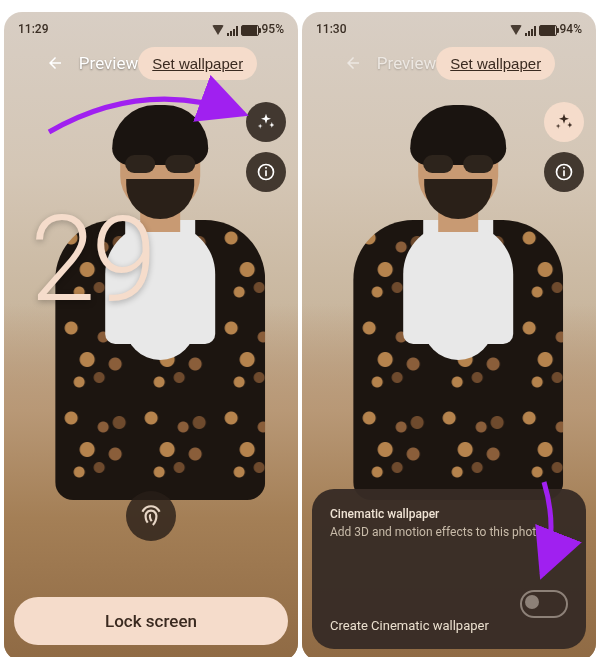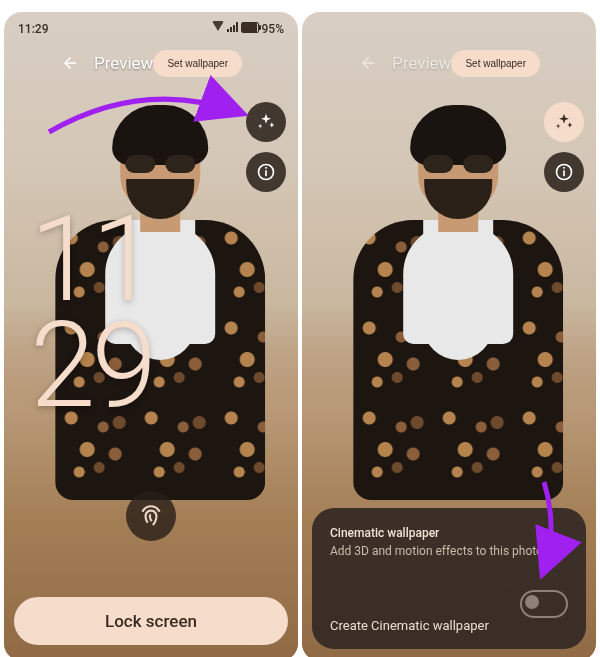--- a/index.html
+++ b/index.html
@@ -87,42 +87,42 @@
     width:70px; height:140px; background:#e8e8e8; border-radius:0 0 40px 40px;
   }
 
   
   .statusbar {
     position: absolute; top:0; left:0; right:0; height: 26px;
     display:flex; justify-content:space-between; align-items:center;
     padding: 4px 14px 0; color:#3a2e24; font-size:12px; font-weight:500;
     z-index:5;
   }
-  .status-right { display:flex; align-items:flex-start; gap:3px; }
+  .status-right { display:flex; align-items:flex-end; gap:3px; }
   .sig { display:inline-flex; align-items:flex-end; gap:1px; height:10px;}
   .sig i{ width:2px; background:#3a2e24; display:block;}
   .sig i:nth-child(1){height:3px}.sig i:nth-child(2){height:5px}.sig i:nth-child(3){height:7px}.sig i:nth-child(4){height:10px}
   .wifi { width:0;height:0; border-left:6px solid transparent; border-right:6px solid transparent; border-bottom:10px solid #3a2e24; border-radius:2px; transform:rotate(180deg) translateY(1px); opacity:0.9}
   .batt { width:16px; height:9px; border:1px solid #3a2e24; border-radius:2px; position:relative; display:inline-block;}
   .batt::after{content:''; position:absolute; right:-3px; top:2px; width:2px; height:5px; background:#3a2e24; border-radius:0 1px 1px 0;}
   .batt i{display:block; height:100%; width:95%; background:#3a2e24;}
 
   
   .topbar {
     position:absolute; top:28px; left:0; right:0; height:46px;
     display:flex; align-items:center; justify-content:center;
     padding: 0 12px; z-index:5;
   }
   .topbar-left { display:flex; align-items:center; gap:14px; color:#fff; font-size:17px; font-weight:400; text-shadow:0 1px 2px rgba(0,0,0,0.4);}
   .back { width:20px; height:20px; display:flex; align-items:center; justify-content:center; cursor:pointer;}
   .back svg{width:18px;height:18px;}
   .phone2 .topbar-left { color:#fff; opacity:0.55; }
   .pill {
-    background:#f5dccb; color:#3a2a20; font-size:10px; font-weight:500;
-    padding: 8px 14px; border-radius: 20px; border:none; cursor:pointer;
+    background:#f5dccb; color:#3a2a20; font-size:15px; font-weight:500;
+    padding: 8px 14px; border-radius: 20px; border:none; cursor:pointer;text-decoration:underline;
   }
 
   
   .circle-stack { position:absolute; right:12px; top:90px; display:flex; flex-direction:column; gap:10px; z-index:5;}
   .circle {
     width:40px; height:40px; border-radius:50%;
     display:flex; align-items:center; justify-content:center;
     cursor:pointer;
   }
   .circle.dark { background: rgba(40,30,24,0.85); color:#fff; }
@@ -158,21 +158,21 @@
   .tab.active { background:#f5dccb; color:#3a2a20; }
   .tab.inactive { background: rgba(50,38,30,0.9); color:#e7d6c6; }
 
   
   .sheet {
     position:absolute; left:10px; right:10px; bottom:12px;
     background: rgba(55,44,37,0.96);
     border-radius:22px; padding:18px 18px 16px; z-index:6; color:#eadfce;
   }
   .sheet h3{ margin:0 0 4px; font-size:12px; font-weight:500; color:#efe3d4;}
-  .sheet p{ margin:0 0 16px; font-size:12px; color:#c8bba9;}
+  .sheet p{ margin:0 0 35px; font-size:12px; color:#c8bba9;}
   .sheet-row { display:flex; align-items:center; justify-content:space-between; }
   .sheet-row span{font-size:13px;margin-top:44px;}
   .toggle {
     width:44px; height:24px; border-radius:14px;
     border:2px solid #8d8178; position:relative; cursor:pointer;
     background:transparent;
   }
   .toggle::after{
     content:''; position:absolute; left:3px; top:3px;
     width:14px; height:14px; border-radius:50%; background:#8d8178;
@@ -241,21 +241,20 @@
       <div class="circle dark">
         <svg viewBox="0 0 24 24">
           <circle cx="12" cy="12" r="9" fill="none" stroke="#fff" stroke-width="2"></circle>
           <rect x="11" y="10" width="2" height="7" fill="#fff"></rect>
             <rect x="11" y="6" width="2" height="2" fill="#fff"></rect>
         </svg>
       </div>
     </div>
 
     <div class="clock">
-      <div>11</div>
       <div>29</div>
     </div>
 
     <div class="fp">
       <svg viewBox="0 0 24 24">
         <path d="M12 2C8 2 4.7 4.3 3.2 7.7l1.8.8C6.2 5.9 8.9 4 12 4s5.8 1.9 7 4.5l1.8-.8C19.3 4.3 16 2 12 2zm0 4c-3.3 0-6 2.7-6 6 0 2.5.8 4.9 2.2 6.8l1.6-1.2C8.6 16 8 14 8 12c0-2.2 1.8-4 4-4s4 1.8 4 4c0 2.9-1.1 5.6-3 7.6l1.4 1.4c2.3-2.4 3.6-5.6 3.6-9 0-3.3-2.7-6-6-6zm0 4c-1.1 0-2 .9-2 2 0 2 .7 3.9 1.9 5.4l1.6-1.2c-1-1.2-1.5-2.7-1.5-4.2 0 0 0 0 0 0h0c0 0 0 0 0 0 0 0 0 0 0 0z" fill="#e7d6c6"></path>
       </svg>
     </div>
 
     <div class="tabs">
@@ -282,20 +281,36 @@
       <div class="head">
           <div class="hair"></div>
           <div class="glasses">
             <span></span>
             <span></span>
           </div>
           <div class="beard"></div>
         </div>
     </div>
 
+    <div class="statusbar">
+      <span>11:30</span>
+      <div class="status-right">
+        <span class="wifi"></span>
+        <span class="sig">
+            <i></i>
+            <i></i>
+            <i></i>
+            <i></i>
+          </span>
+        <span class="batt">
+            <i style="width:94%"></i>
+          </span>
+        <span>94%</span>
+      </div>
+    </div>
 
     <div class="topbar">
       <div class="topbar-left">
         <div class="back">
           <svg viewBox="0 0 24 24">
               <path d="M20 11H7.8l5.6-5.6L12 4l-8 8 8 8 1.4-1.4L7.8 13H20z" fill="#fff"></path>
             </svg>
         </div>
         <span>Preview</span>
       </div>

